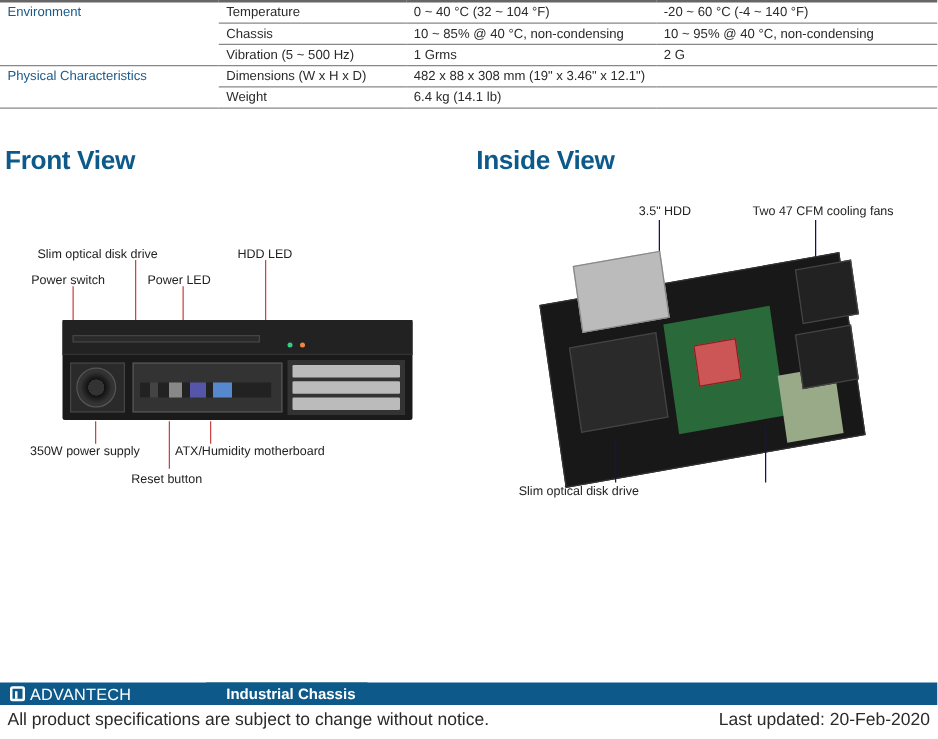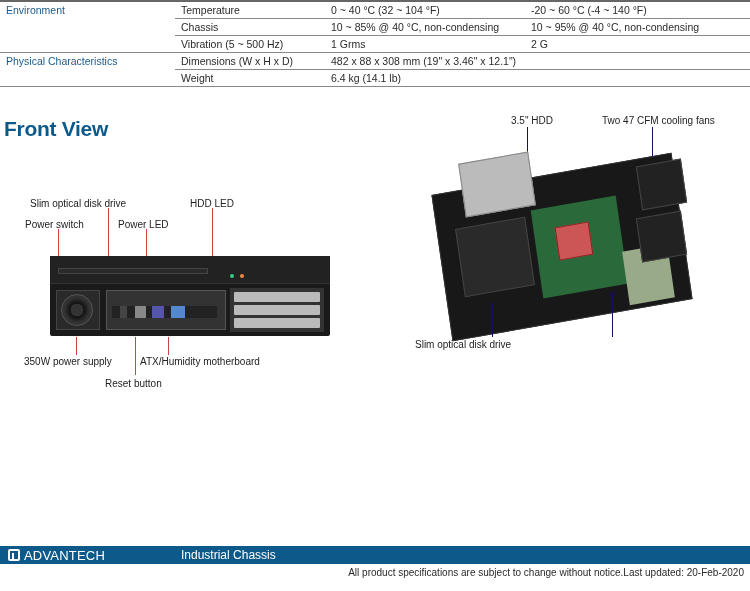--- a/index.html
+++ b/index.html
@@ -48,22 +48,22 @@
   
   .lead { position: absolute; background: #c44; }
   .lead.v { width: 1px; }
   .lead.blue.v { background: #116; }
   
   .footer { margin-top: 130px; }
   .blue-bar { background: #0d5a8a; height: 18px; display: flex; align-items: center; }
   .brand { color: #fff; font-family: "Arial Black", Arial, sans-serif; font-size: 13px; letter-spacing: 0.2px; padding: 0 14px 0 8px; display: flex; align-items: center; }
   .brand-mark { width: 12px; height: 12px; border: 2px solid #fff; border-radius: 2px; margin-right: 4px; display:inline-block; position: relative; }
   .brand-mark:after { content:""; position:absolute; left:2px; top:2px; width:2px; height:6px; background:#fff; }
-  .cat-tag { background: #0d5a8a; color:#fff; font-weight: normal; font-size: 12px; padding: 0 10px 0 16px; margin-left: 46px; height: 18px; display: flex; align-items:center; position: relative; }
-  .foot-row { display: flex; justify-content: flex-end; padding: 3px 6px; font-size: 10px; }
+  .cat-tag { background: #0d5a8a; color:#fff; font-weight: bold; font-size: 12px; padding: 0 10px 0 16px; margin-left: 46px; height: 18px; display: flex; align-items:center; position: relative; }
+  .foot-row { display: flex; justify-content: space-between; padding: 3px 6px; font-size: 14px; }
 </style>
 </head>
 <body>
 
 <table class="spec-table">
   <tbody>
       <tr class="topsep">
     <td class="cat" rowspan="3">Environment</td>
     <td class="label">Temperature</td>
     <td class="val1">0 ~ 40 °C (32 ~ 104 °F)</td>
@@ -127,20 +127,21 @@
       <div class="lead v" style="left:168px; top:181px; height:18px;"></div>
       <div class="lead v" style="left:135px; top:181px; height:38px;"></div>
 
       <div class="callout" style="left:24px; top:200px;">350W power supply</div>
       <div class="callout" style="left:140px; top:200px;">ATX/Humidity motherboard</div>
       <div class="callout" style="left:105px; top:222px;">Reset button</div>
     </div>
   </div>
 
   <div class="view-col">
+    <div class="view-title">Inside View</div>
     <div class="fig">
       <div class="callout" style="left:134px; top:8px;">3.5" HDD</div>
       <div class="callout" style="left:225px; top:8px;">Two 47 CFM cooling fans</div>
       <div class="lead v blue" style="left:150px; top:20px; height:40px;"></div>
       <div class="lead v blue" style="left:275px; top:20px; height:55px;"></div>
 
       <div class="chassis-inside">
         <div class="iso-box"></div>
         <div class="iso-hdd"></div>
         <div class="iso-opt"></div>

